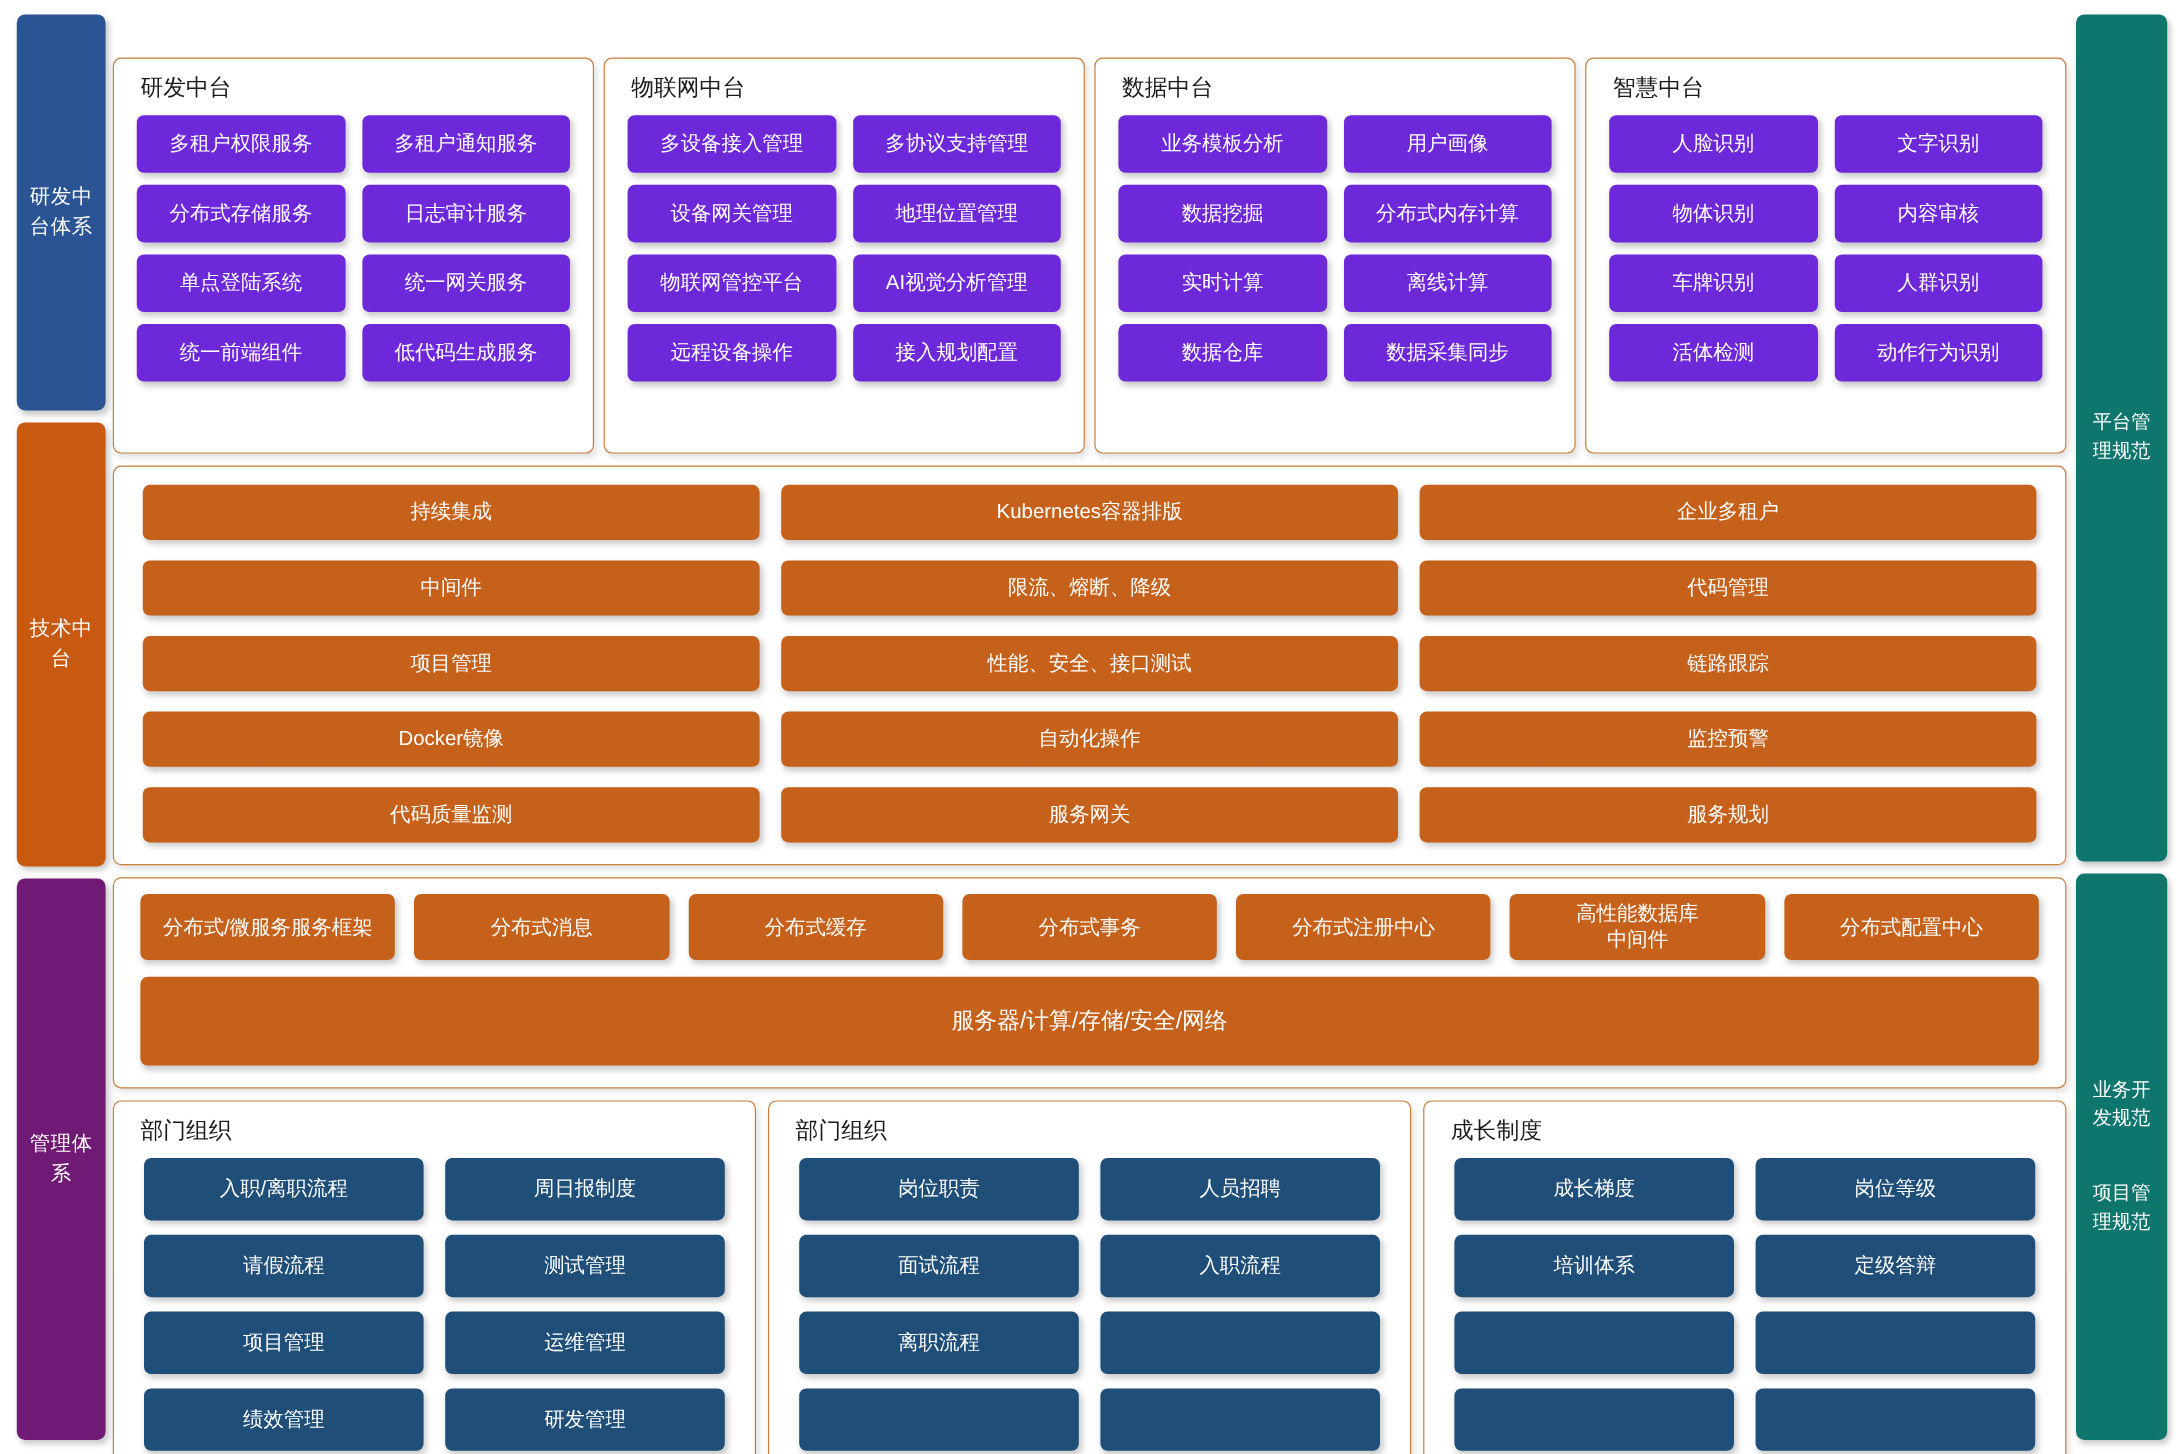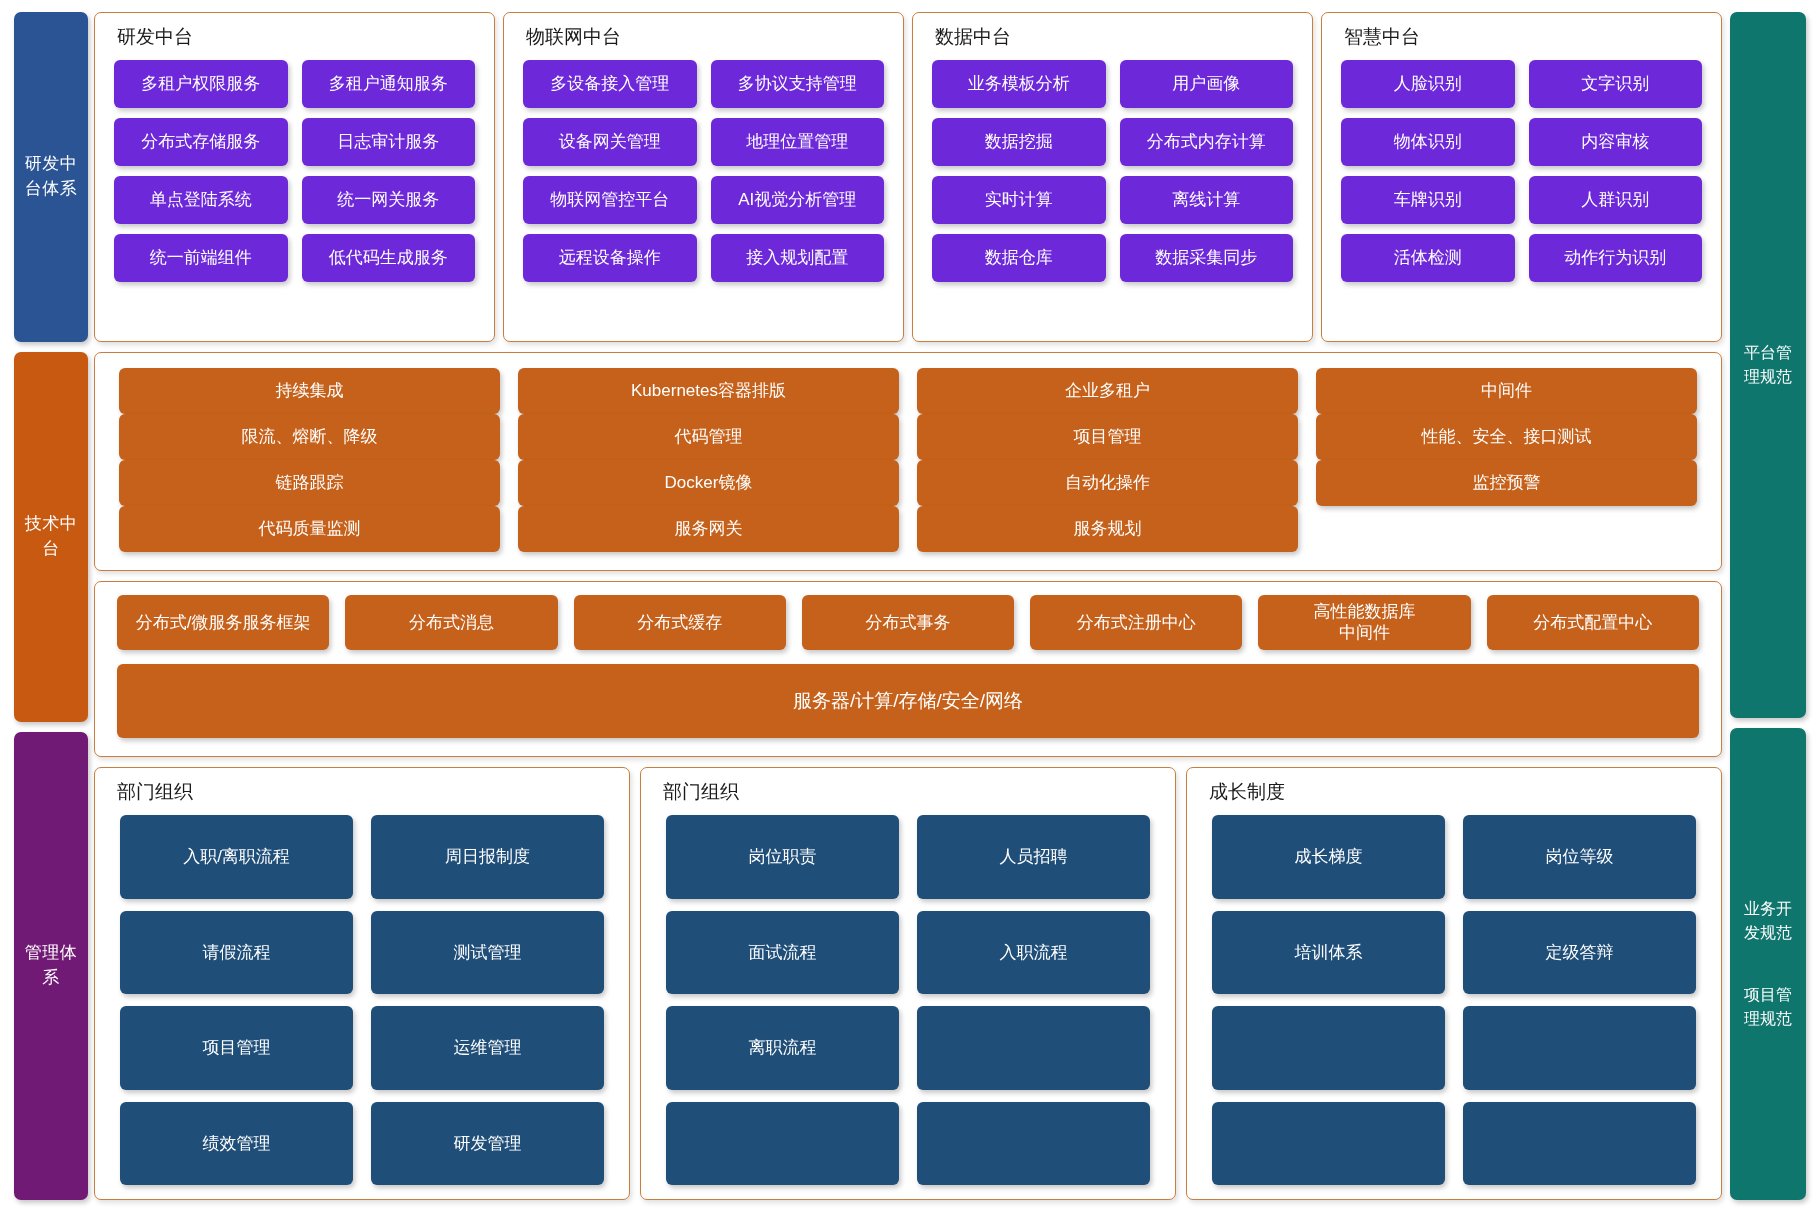--- a/index.html
+++ b/index.html
@@ -70,21 +70,21 @@
     text-align: center;
     font-size: 16px;
     line-height: 1.5;
     padding: 6px 6px;
     box-shadow: 2px 3px 5px rgba(0,0,0,0.22);
   }
   .rail-olive .seg { display: block; }
   .rail-olive .seg + .seg { margin-top: 38px; }
 
   
-  .row { display: flex; gap: 8px; }
+  .row { display: flex; gap: 8px; margin-top: 36px; }
 
   .panel {
     border: 1.6px solid #c87f3d;
     border-radius: 7px;
     background: #ffffff;
     padding: 9px 11px 12px 11px;
     box-shadow: 2px 3px 5px rgba(0,0,0,0.12);
     display: flex;
     flex-direction: column;
     min-width: 0;
@@ -116,22 +116,22 @@
     white-space: pre-line;
   }
   .tile-blue   { background: #6d28d9; }
   .tile-blue2  { background: #1f4e79; }
   .tile-orange { background: #c5611a; }
   .tile-empty  { background: #1f4e79; }
 
   
   .tech-grid {
     display: grid;
-    grid-template-columns: repeat(4, 1fr);
-    gap: 0 18px;
+    grid-template-columns: repeat(3, 1fr);
+    gap: 17px 18px;
     padding: 2px 14px 4px 14px;
   }
   .tech-band { padding: 13px 10px 14px 10px; }
 
   
   .dist-band { padding: 13px 10px 14px 10px; }
   .dist-grid {
     display: grid;
     grid-template-columns: repeat(7, 1fr);
     gap: 10px 16px;

